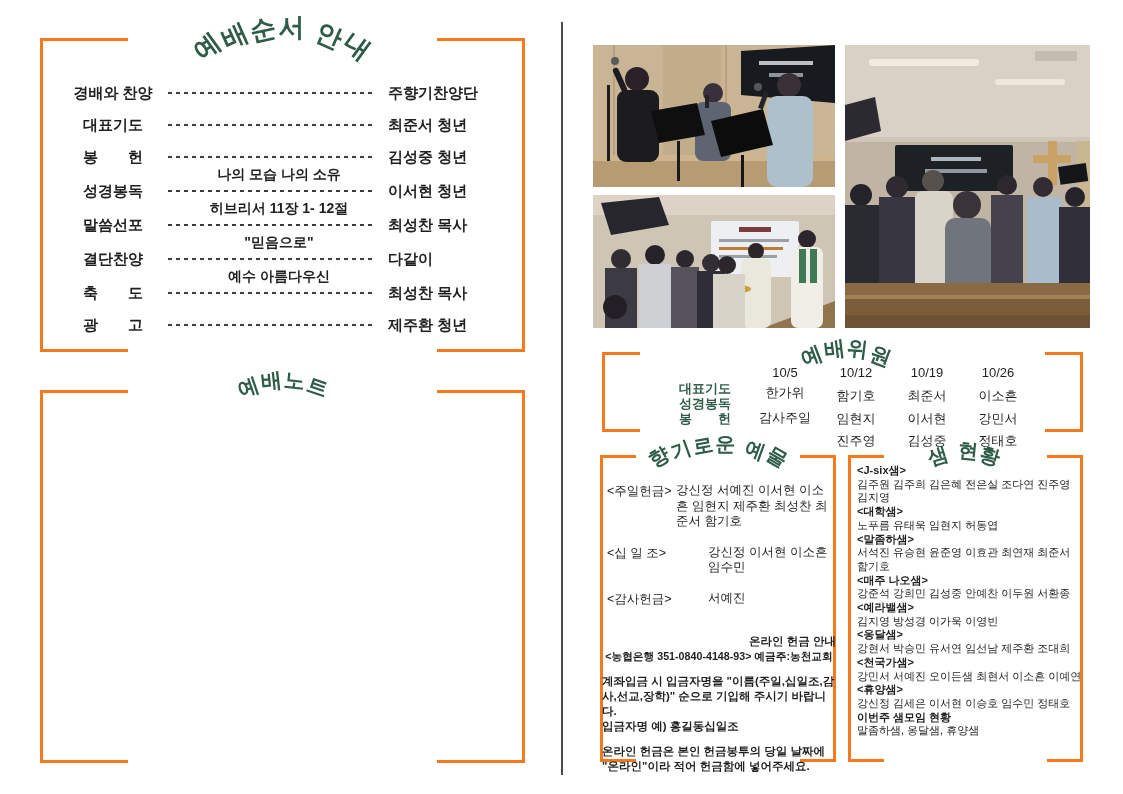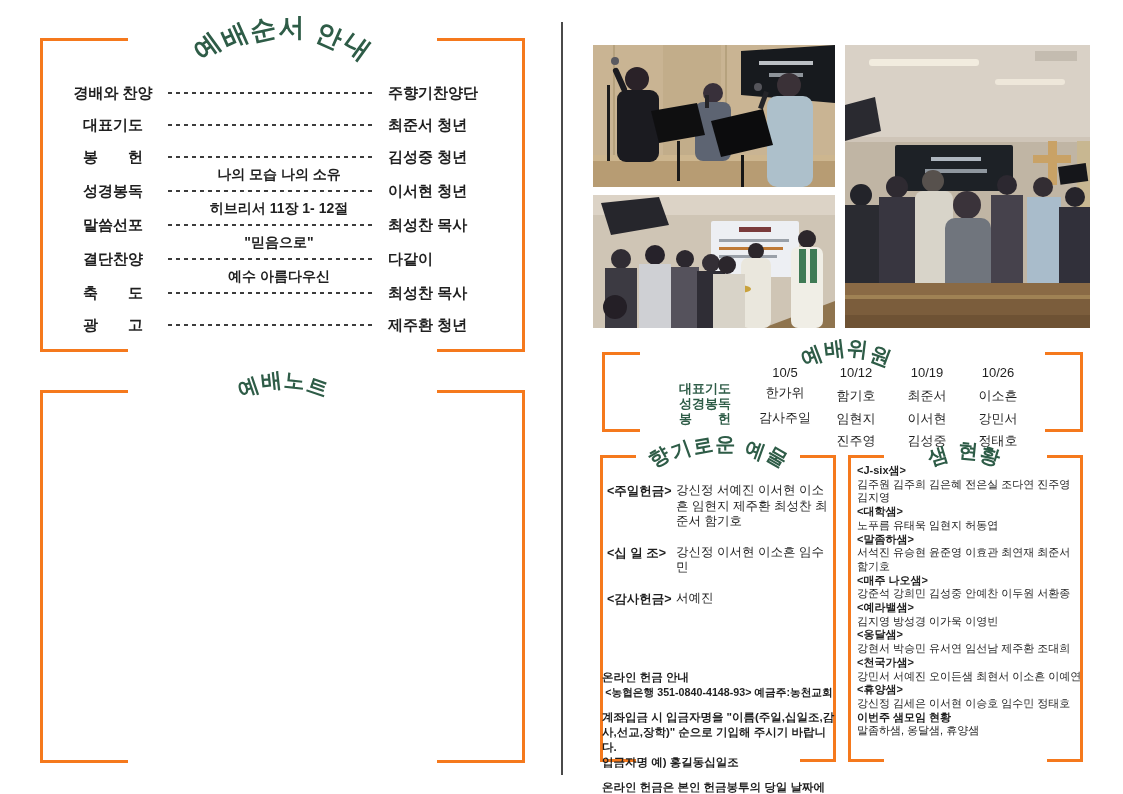--- a/index.html
+++ b/index.html
@@ -52,26 +52,26 @@
   .cmt .lbls{width:68px;padding-top:16px;color:var(--title-green);font-weight:700;}
   .cmt .col{width:66px;margin-left:5px;text-align:center;}
   .cmt .date{margin-bottom:1px;}
   .cmt .col .e{margin-top:8px;}
   .cmt .col.first .e0{margin-top:5px;}
   .cmt .col.first .e1{margin-top:10px;}
 
   
   .off{position:absolute;left:607px;top:483px;width:226px;font-size:12.5px;}
   .off-item{display:flex;margin-bottom:15px;}
-  .off-item.gap{}
-  .off-label{width:66px;font-weight:700;white-space:nowrap;flex:none;}
+  .off-item.gap{gap:32px;}
+  .off-label{width:66px;font-weight:400;white-space:nowrap;flex:none;}
   .off-value{flex:1;line-height:15.5px;padding-left:3px;}
 
   .online{position:absolute;left:602px;top:634px;width:234px;font-size:11.5px;line-height:15px;font-weight:700;}
-  .online .c{text-align:left;margin-top:36px;}
+  .online .c{text-align:right;}
   .online .acct{font-size:10.7px;white-space:nowrap;text-align:center;}
   .online p{margin:10px 0 0 0;}
 
   
   .saem{position:absolute;left:857px;top:464px;width:226px;font-size:11px;line-height:13.7px;}
   .s-name{font-weight:700;}
   .s-weekly{margin-top:0;}
 </style>
 </head>
 <body>

